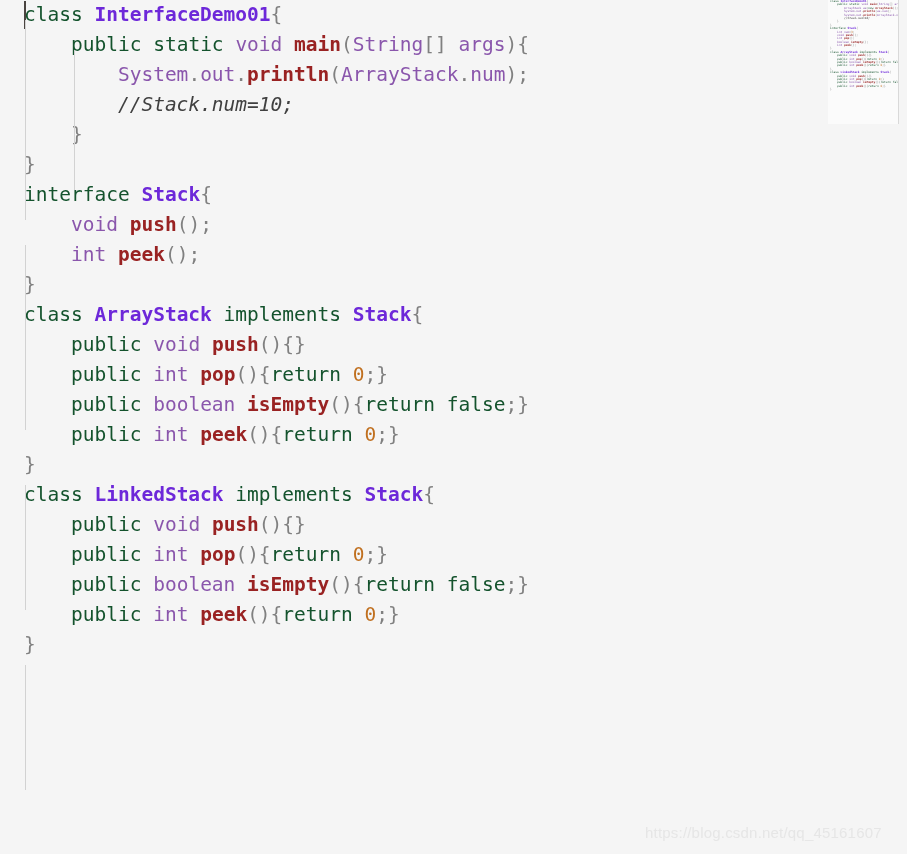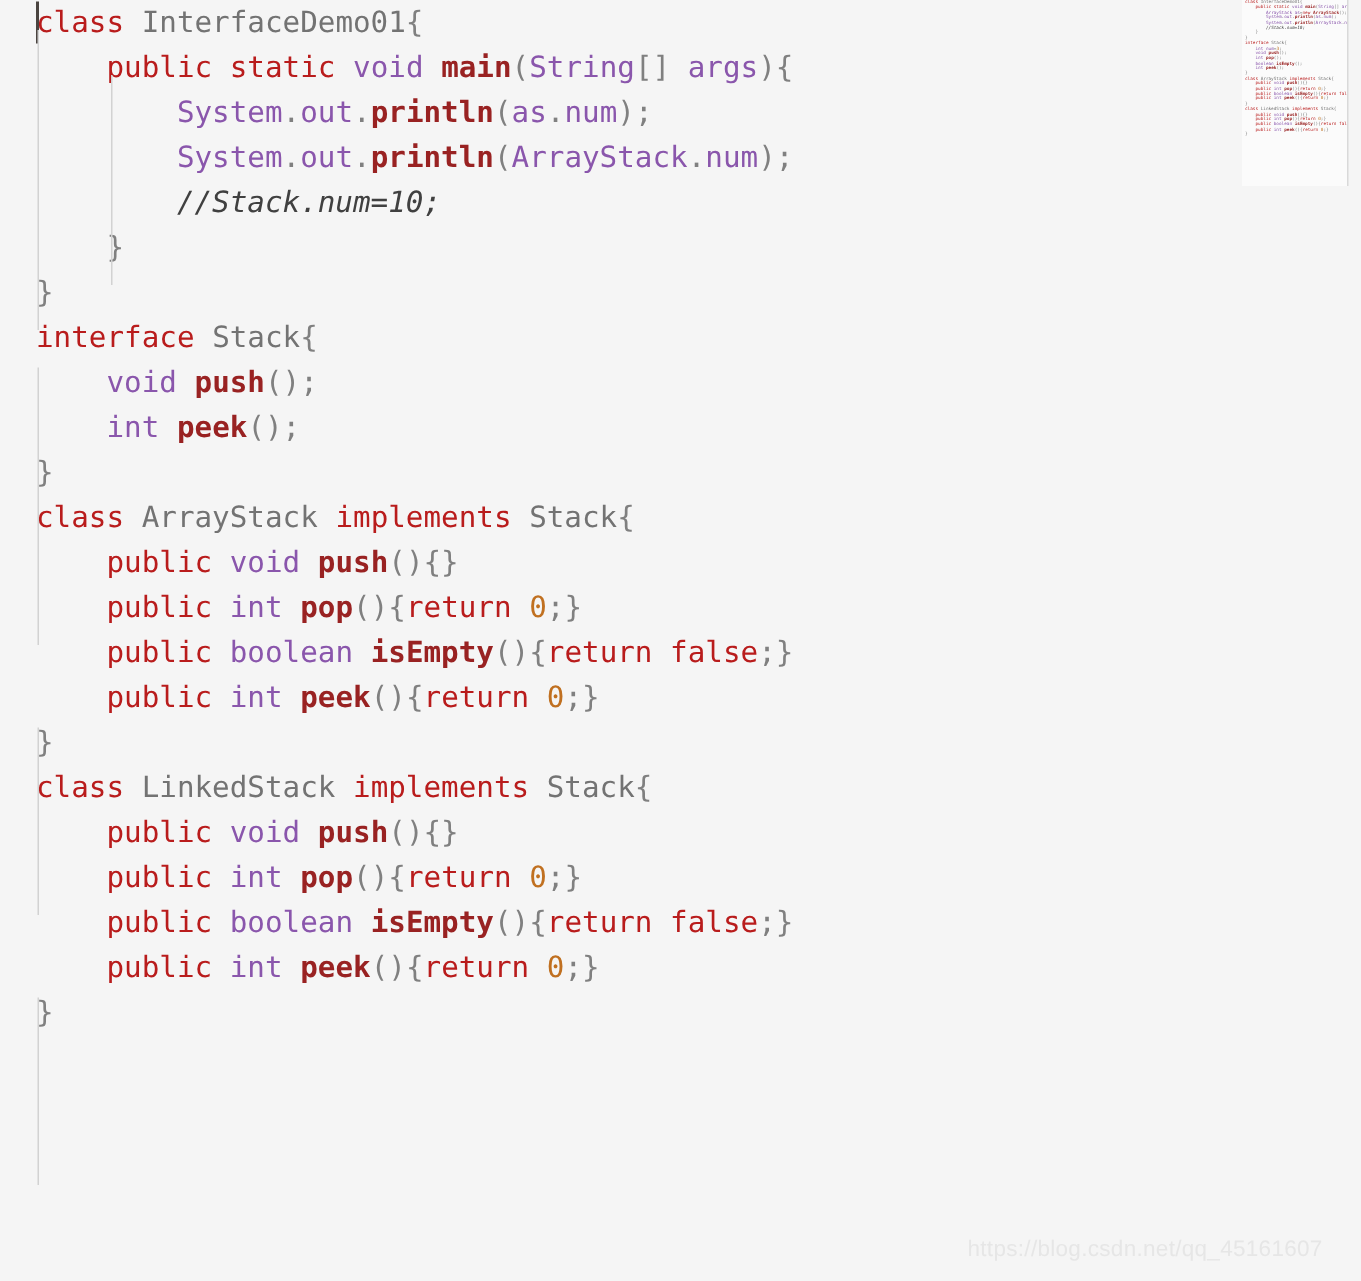--- a/index.html
+++ b/index.html
@@ -52,23 +52,23 @@
   #caret {
     position: absolute;
     left: 24px;
     top: 1px;
     width: 2px;
     height: 28px;
     background: #4a4440;
   }
 
   
-  .kw    { color: #b91c1c; text-align: right; }            
+  .kw    { color: #14532d; text-align: right; }            
   .typ   { color: #8a56ac; }            
-  .cls   { color: #737373; font-weight: normal; }  
+  .cls   { color: #6d28d9; font-weight: bold; }  
   .ctor  { color: #a03030; font-weight: bold; }  
   .mth   { color: #992222; font-weight: bold; }  
   .pun   { color: #808080; }            
   .num   { color: #c07020; }            
   .cmt   { color: #404040; font-style: italic; } 
   .pln   { color: #4a4440; }            
 
   
   #minimap {
     position: absolute;
@@ -111,21 +111,20 @@
   }
 </style>
 </head>
 <body>
 
 <div id="editor">
 
   <div id="code-area">
       <div class="code-line"><span class="pln"></span><span class="kw">class</span><span class="pln"> </span><span class="cls">InterfaceDemo01</span><span class="pun">{</span></div>
       <div class="code-line"><span class="pln">    </span><span class="kw">public</span><span class="pln"> </span><span class="kw">static</span><span class="pln"> </span><span class="typ">void</span><span class="pln"> </span><span class="mth">main</span><span class="pun">(</span><span class="typ">String</span><span class="pun">[] </span><span class="typ">args</span><span class="pun">){</span></div>
-      <div class="code-line"><span class="pln">        </span><span class="typ">System</span><span class="pun">.</span><span class="typ">out</span><span class="pun">.</span><span class="mth">println</span><span class="pun">(</span><span class="typ">as</span><span class="pun">.</span><span class="typ">num</span><span class="pun">);</span></div>
       <div class="code-line"><span class="pln">        </span><span class="typ">System</span><span class="pun">.</span><span class="typ">out</span><span class="pun">.</span><span class="mth">println</span><span class="pun">(</span><span class="typ">ArrayStack</span><span class="pun">.</span><span class="typ">num</span><span class="pun">);</span></div>
       <div class="code-line"><span class="pln">        </span><span class="cmt">//Stack.num=10;</span></div>
       <div class="code-line"><span class="pln">    </span><span class="pun">}</span></div>
       <div class="code-line"><span class="pln"></span><span class="pun">}</span></div>
       <div class="code-line"><span class="pln"></span><span class="kw">interface</span><span class="pln"> </span><span class="cls">Stack</span><span class="pun">{</span></div>
       <div class="code-line"><span class="pln">    </span><span class="typ">void</span><span class="pln"> </span><span class="mth">push</span><span class="pun">();</span></div>
       <div class="code-line"><span class="pln">    </span><span class="typ">int</span><span class="pln"> </span><span class="mth">peek</span><span class="pun">();</span></div>
       <div class="code-line"><span class="pln"></span><span class="pun">}</span></div>
       <div class="code-line"><span class="pln"></span><span class="kw">class</span><span class="pln"> </span><span class="cls">ArrayStack</span><span class="pln"> </span><span class="kw">implements</span><span class="pln"> </span><span class="cls">Stack</span><span class="pun">{</span></div>
       <div class="code-line"><span class="pln">    </span><span class="kw">public</span><span class="pln"> </span><span class="typ">void</span><span class="pln"> </span><span class="mth">push</span><span class="pun">(){}</span></div>

